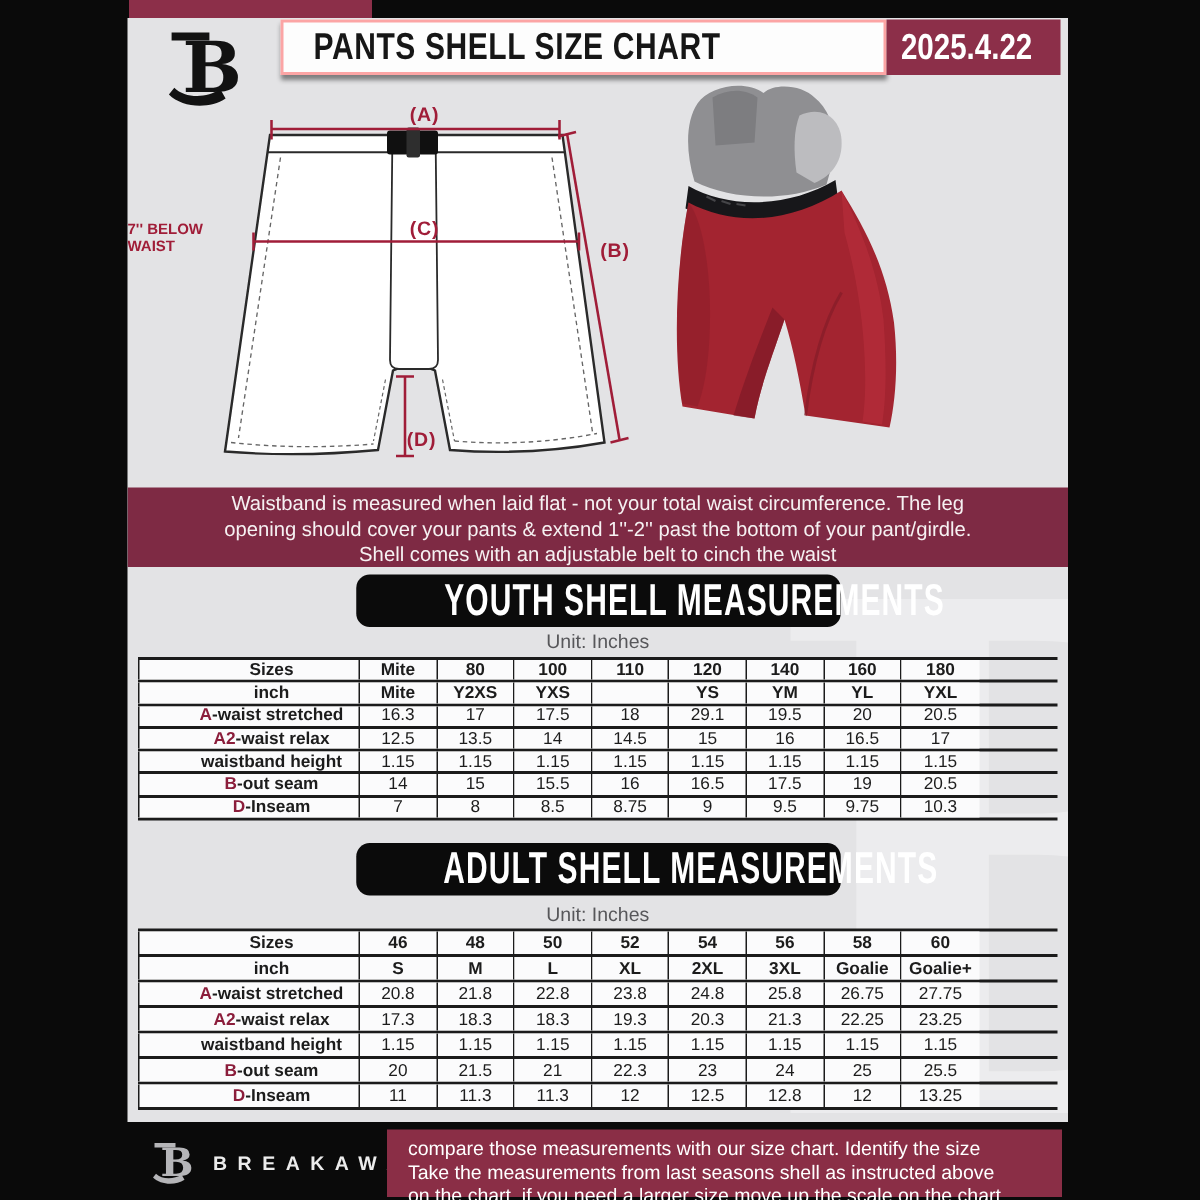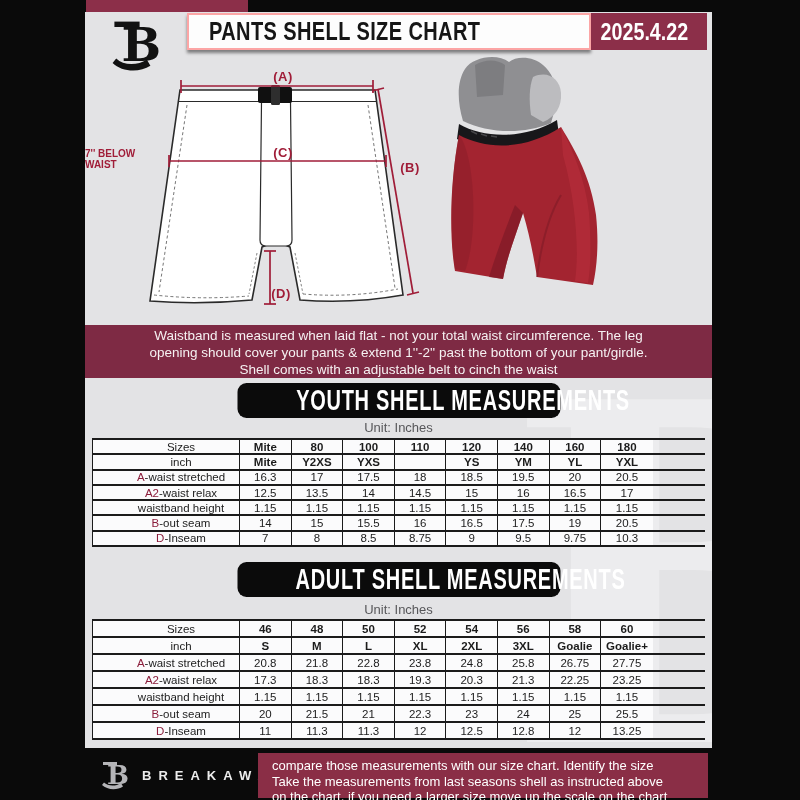--- a/index.html
+++ b/index.html
@@ -38,21 +38,21 @@
   .sec-banner .cond{display:inline-block;transform:scale(.74,1.1);font-size:27px;font-weight:bold;color:#fff;
           letter-spacing:1px;line-height:35px;white-space:nowrap;}
   .unit{position:absolute;left:0;right:0;text-align:center;font-size:13px;color:#57575a;z-index:4;}
   
   .shell-table{position:absolute;left:7px;width:613px;z-index:4;border-bottom:2px solid #1b1b1b;}
   .trow{display:grid;grid-template-columns:148px repeat(8,51.6px) 1fr;border-top:2px solid #1b1b1b;}
   .youth .trow{height:13.3px;}
   .adult .trow{height:15px;}
   .tcell{background:#FBFBFC;display:flex;align-items:center;justify-content:center;
          font-size:11.5px;color:#1c1c1c;box-sizing:border-box;overflow:hidden;}
-  .tcell.label{font-weight:normal;border-left:1.5px solid #1b1b1b;border-right:1.5px solid #1b1b1b;padding-left:30px;}
+  .tcell.label{font-weight:bold;border-left:1.5px solid #1b1b1b;border-right:1.5px solid #1b1b1b;padding-left:30px;}
   .tcell.val{border-right:1.5px solid #1b1b1b;}
   .trow .tcell.val:nth-last-child(2){border-right:none;}
   .tcell.filler{background:transparent;border:none;}
   .trow.bold .tcell.val{font-weight:bold;}
   .red{color:#8B1D3B;}
   
   .footer-brand{position:absolute;left:100px;top:758px;display:flex;align-items:center;z-index:3;}
   .footer-brand .brand-text{margin-left:12px;font-size:13px;font-weight:bold;color:#ececec;letter-spacing:7px;}
   .footer-box{position:absolute;left:258px;top:753px;width:450px;height:45px;background:#8A2E46;z-index:3;
           color:#fff;font-size:13px;line-height:15.5px;padding:5px 0 0 14px;box-sizing:border-box;}
@@ -174,21 +174,21 @@
           <div class="tcell val">YL</div>
           <div class="tcell val">YXL</div>
           <div class="tcell filler"></div>
         </div>
         <div class="trow">
           <div class="tcell label"><span class="red">A</span>-waist stretched</div>
           <div class="tcell val">16.3</div>
           <div class="tcell val">17</div>
           <div class="tcell val">17.5</div>
           <div class="tcell val">18</div>
-          <div class="tcell val">18.5</div>
+          <div class="tcell val">29.1</div>
           <div class="tcell val">19.5</div>
           <div class="tcell val">20</div>
           <div class="tcell val">20.5</div>
           <div class="tcell filler"></div>
         </div>
         <div class="trow">
           <div class="tcell label"><span class="red">A2</span>-waist relax</div>
           <div class="tcell val">12.5</div>
           <div class="tcell val">13.5</div>
           <div class="tcell val">14</div>

